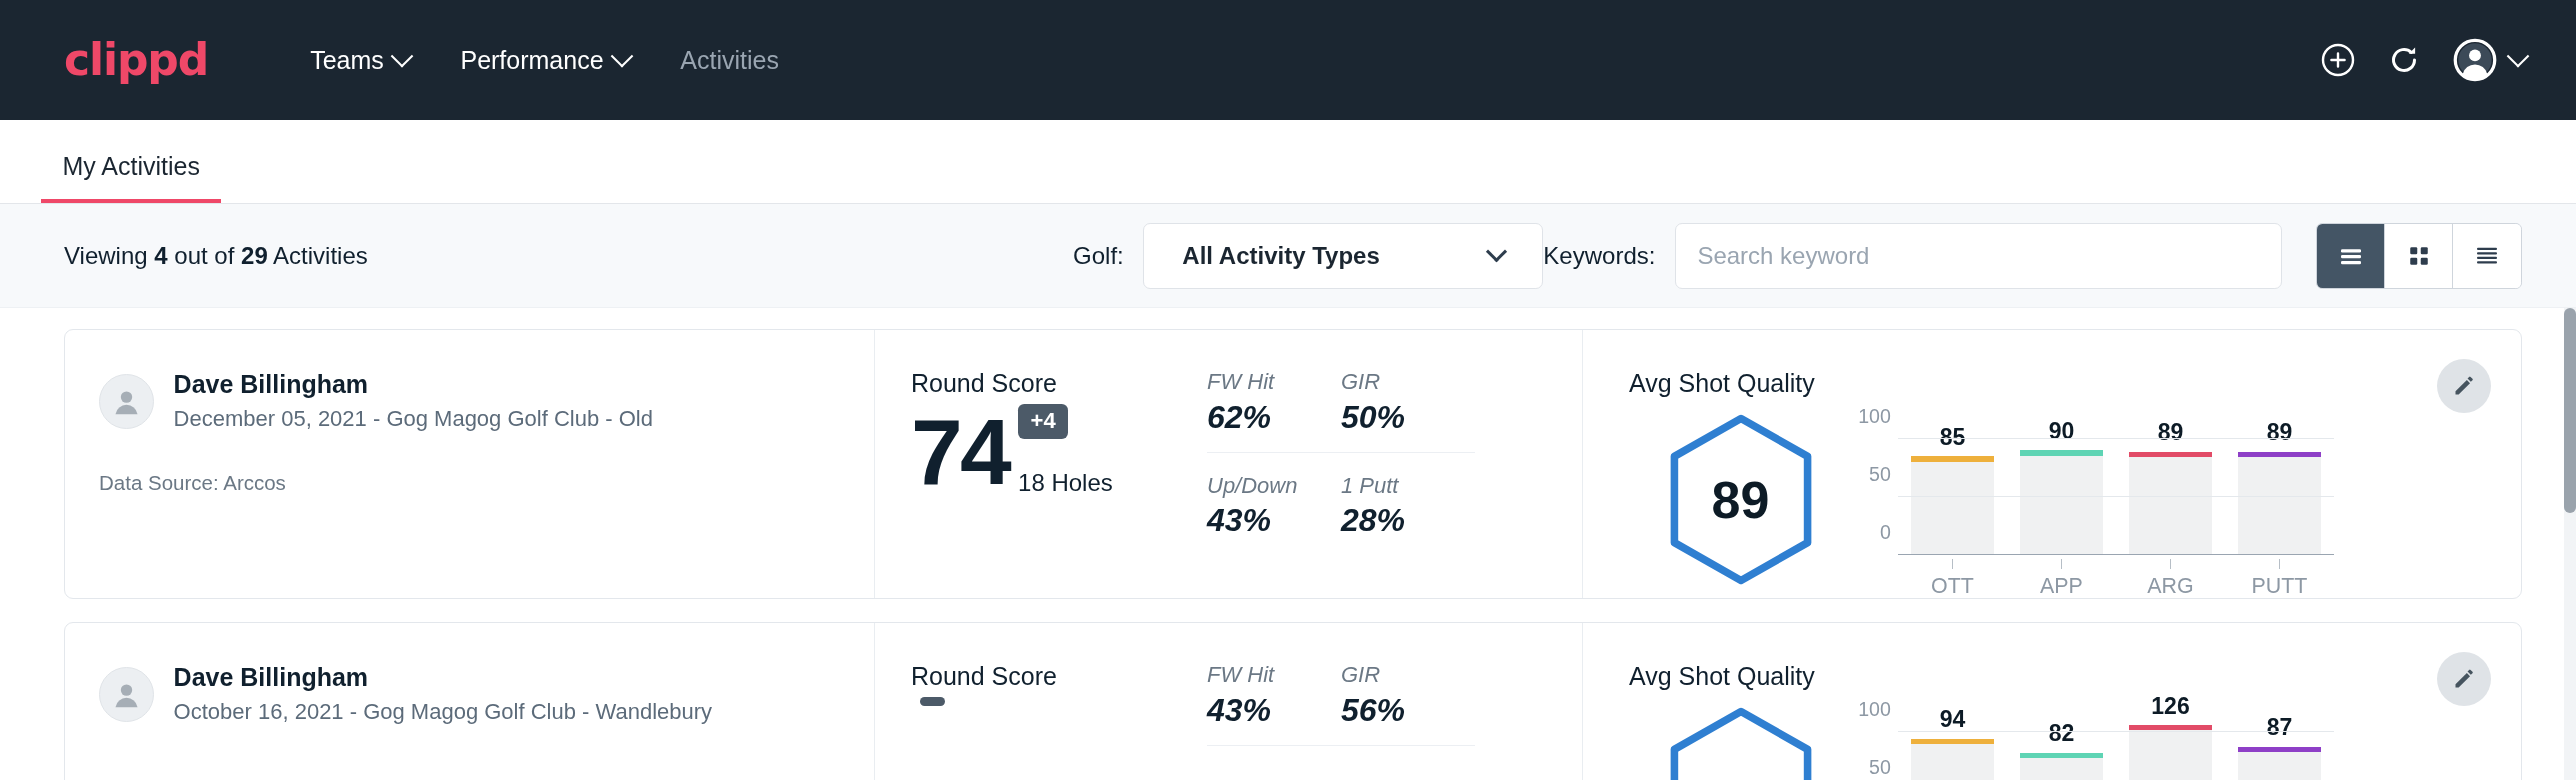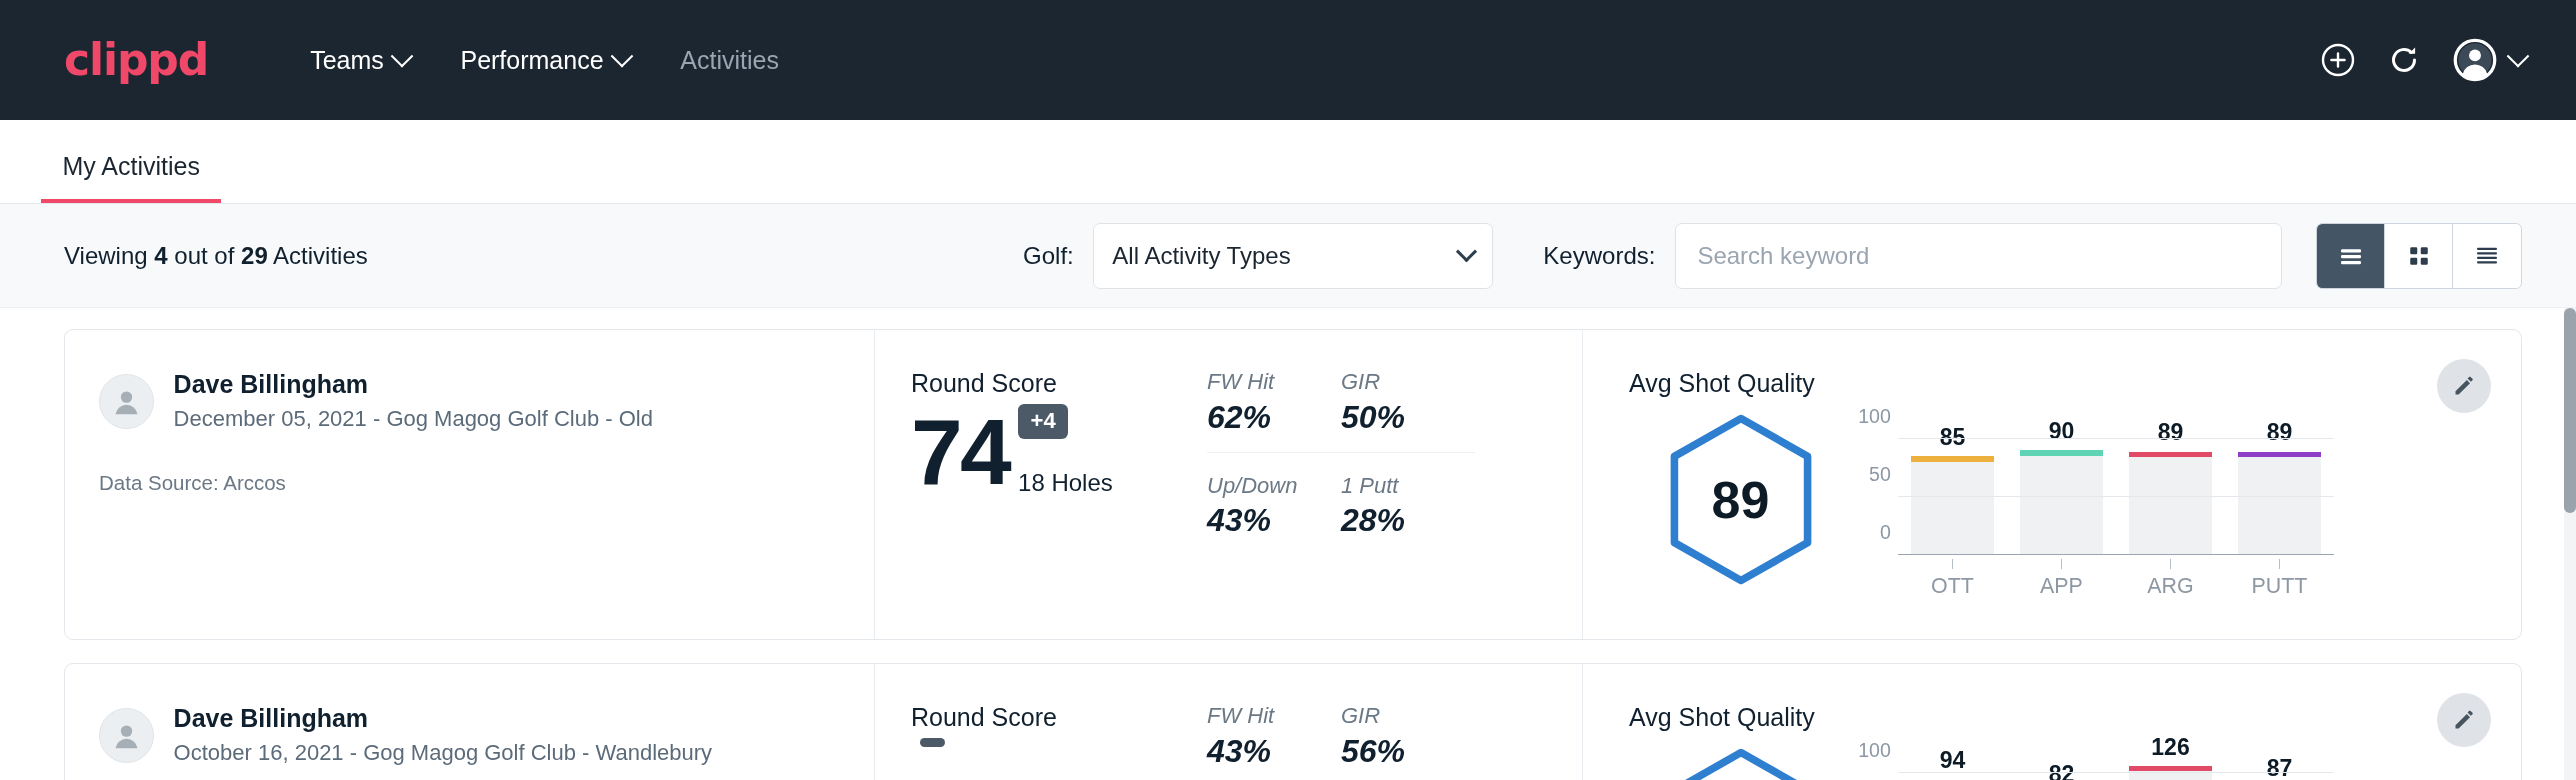--- a/index.html
+++ b/index.html
@@ -93,24 +93,24 @@
     align-items: center;
     gap: 0;
   }
   .lbl { font-size: 24px; color: #10202e; margin-right: 19.6px; white-space: nowrap; }
   .select {
     width: 400px; height: 66px;
     background: #ffffff;
     border: 0.9px solid #dfe3e8;
     border-radius: 7.1px;
     display: flex; align-items: center;
-    padding: 0 18px;
+    padding: 0 38px;
     font-size: 24px; color: #1b2631;
     cursor: pointer;
-    margin-right: 50px;
+    font-weight: bold;
   }
   .select .sel-chev {
     margin-left: auto;
     width: 15px; height: 15px;
     border-right: 3.1px solid #2e3d4d;
     border-bottom: 3.1px solid #2e3d4d;
     transform: rotate(45deg) translate(-2.7px,-2.7px);
   }
   .searchbox {
     width: 607px; height: 66px;
@@ -145,21 +145,21 @@
     background: #ffffff;
     padding: 21.4px 54px 0 64px;
     height: 493px;
     overflow: hidden;
     position: relative;
   }
   .card {
     background: #ffffff;
     border: 0.9px solid #e3e7ec;
     border-radius: 9px;
-    height: 311px;
+    height: 270px;
     display: flex;
     align-items: stretch;
     position: relative;
     margin-bottom: 23px;
   }
   .col-left {
     width: 810px;
     padding: 39px 0 0 34px;
     border-right: 0.9px solid #e9edf1;
   }

